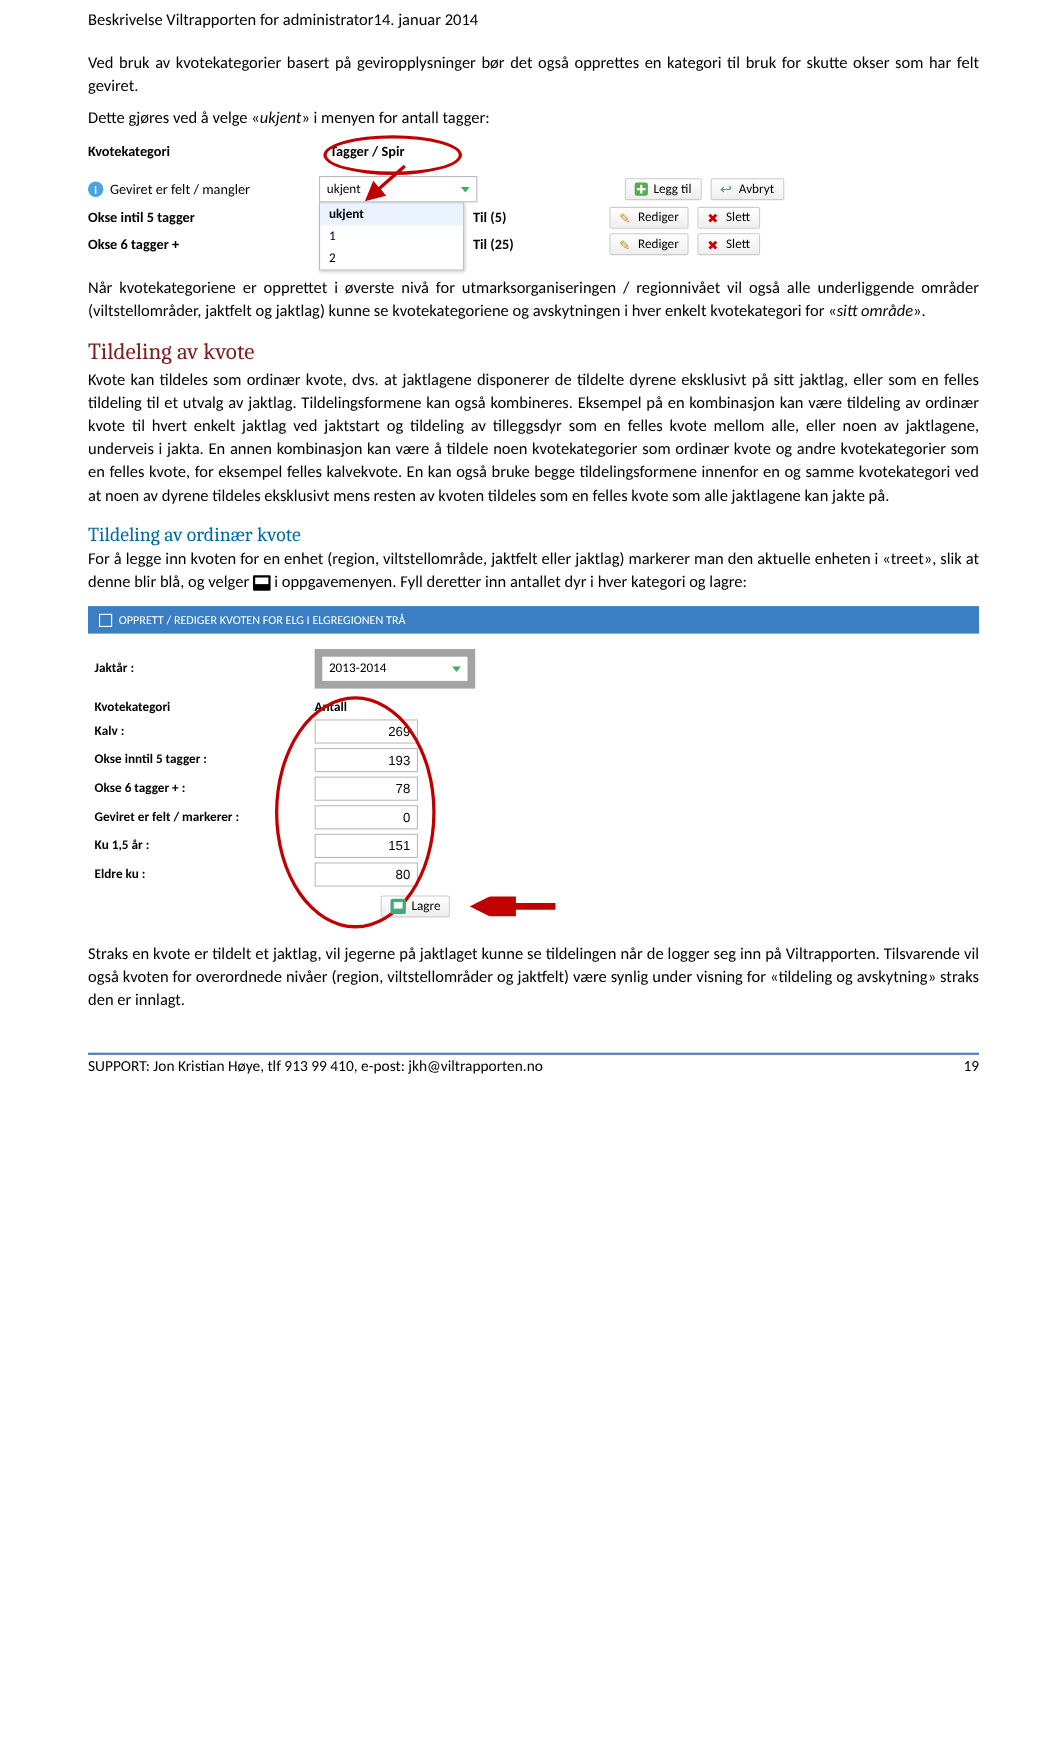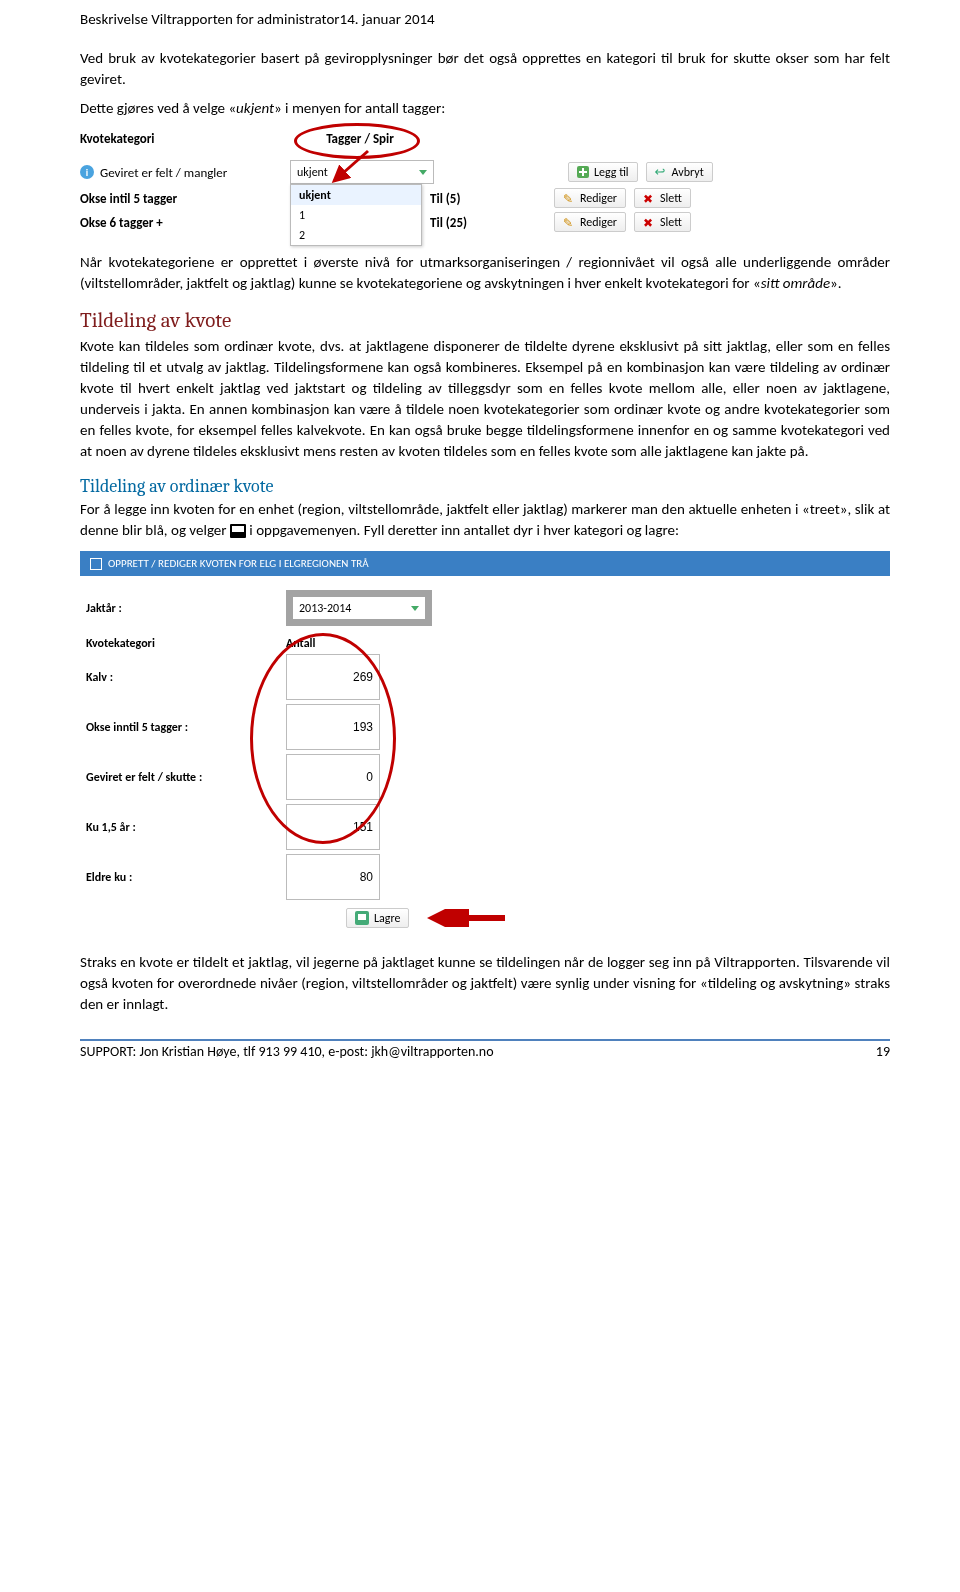--- a/index.html
+++ b/index.html
@@ -43,21 +43,21 @@
     padding: 4px 0;
   }
   .s1-headrow {
     display: flex;
     align-items: center;
     font-weight: 700;
     font-size: 13px;
     margin-bottom: 14px;
   }
   .s1-headrow .h1a { width: 220px; }
-  .s1-headrow .h1b { width: 120px; text-align: center; }
+  .s1-headrow .h1b { width: 120px; }
   .red-oval {
     position: absolute;
     border: 3px solid #c00000;
     border-radius: 50%;
     width: 120px;
     height: 30px;
     left: 214px;
     top: -4px;
     z-index: 3;
   }
@@ -126,21 +126,21 @@
     font-size: 11px;
     padding: 6px 10px;
     display: flex; align-items: center; gap: 6px;
   }
   .s2-title .sq { width:10px;height:10px;border:1px solid #fff;}
   .s2-body { padding: 10px 6px; font-size: 12px; }
   .s2-row { display: flex; align-items: center; margin: 4px 0; }
   .s2-row .k { width: 200px; font-weight: 700; }
   .s2-row input {
     width: 80px; height: 20px; border:1px solid #bbb;
-    font-size: 12px; text-align: right; padding: 12px 6px;
+    font-size: 12px; text-align: right; padding: 0 6px;
   }
   .dd2 { width:120px;height:22px;border:7px solid #a3a3a3;display:flex;align-items:center;justify-content:space-between;padding:0 6px;font-size:12px;background:#fff;}
   .dd2 .caret { width:0;height:0;border-left:4px solid transparent;border-right:4px solid transparent;border-top:5px solid #4a6;}
   .s2-head2 { display:flex; margin: 10px 0 4px 0; }
   .s2-head2 .k { width:200px; font-weight:700; }
   .s2-head2 .v { font-weight:700; }
   .red-oval2 {
     position:absolute;
     border:3px solid #c00000;
     border-radius:50%;
@@ -159,21 +159,21 @@
   }
 
   .inline-ico {
     display:inline-block;width:16px;height:14px;vertical-align:middle;
     background:#000;position:relative;border-radius:1px;
   }
   .inline-ico::before{content:"";position:absolute;left:2px;top:2px;width:12px;height:6px;background:#fff;}
 
   .footer {
     border-top: 2px solid #4f81bd;
-    margin-top: 24px;
+    margin-top: 36px;
     display: flex; justify-content: space-between;
     font-size: 14px; padding-top: 2px;
   }
   em.i { font-style: italic; }
 </style>
 </head>
 <body>
 
 <div class="page">
   <div class="header-row">
@@ -300,21 +300,25 @@
 
       <div class="s2-row">
           <span class="k">Kalv :</span>
           <input value="269" style="">
         </div>
       <div class="s2-row">
           <span class="k">Okse inntil 5 tagger :</span>
           <input value="193" style="">
         </div>
       <div class="s2-row">
-          <span class="k">Geviret er felt / skutte :</span>
+          <span class="k">Okse 6 tagger + :</span>
+          <input value="78" style="">
+        </div>
+      <div class="s2-row">
+          <span class="k">Geviret er felt / markerer :</span>
           <input value="0" style="">
         </div>
       <div class="s2-row">
           <span class="k">Ku 1,5 år :</span>
           <input value="151" style="">
         </div>
       <div class="s2-row">
           <span class="k">Eldre ku :</span>
           <input value="80" style="">
         </div>

